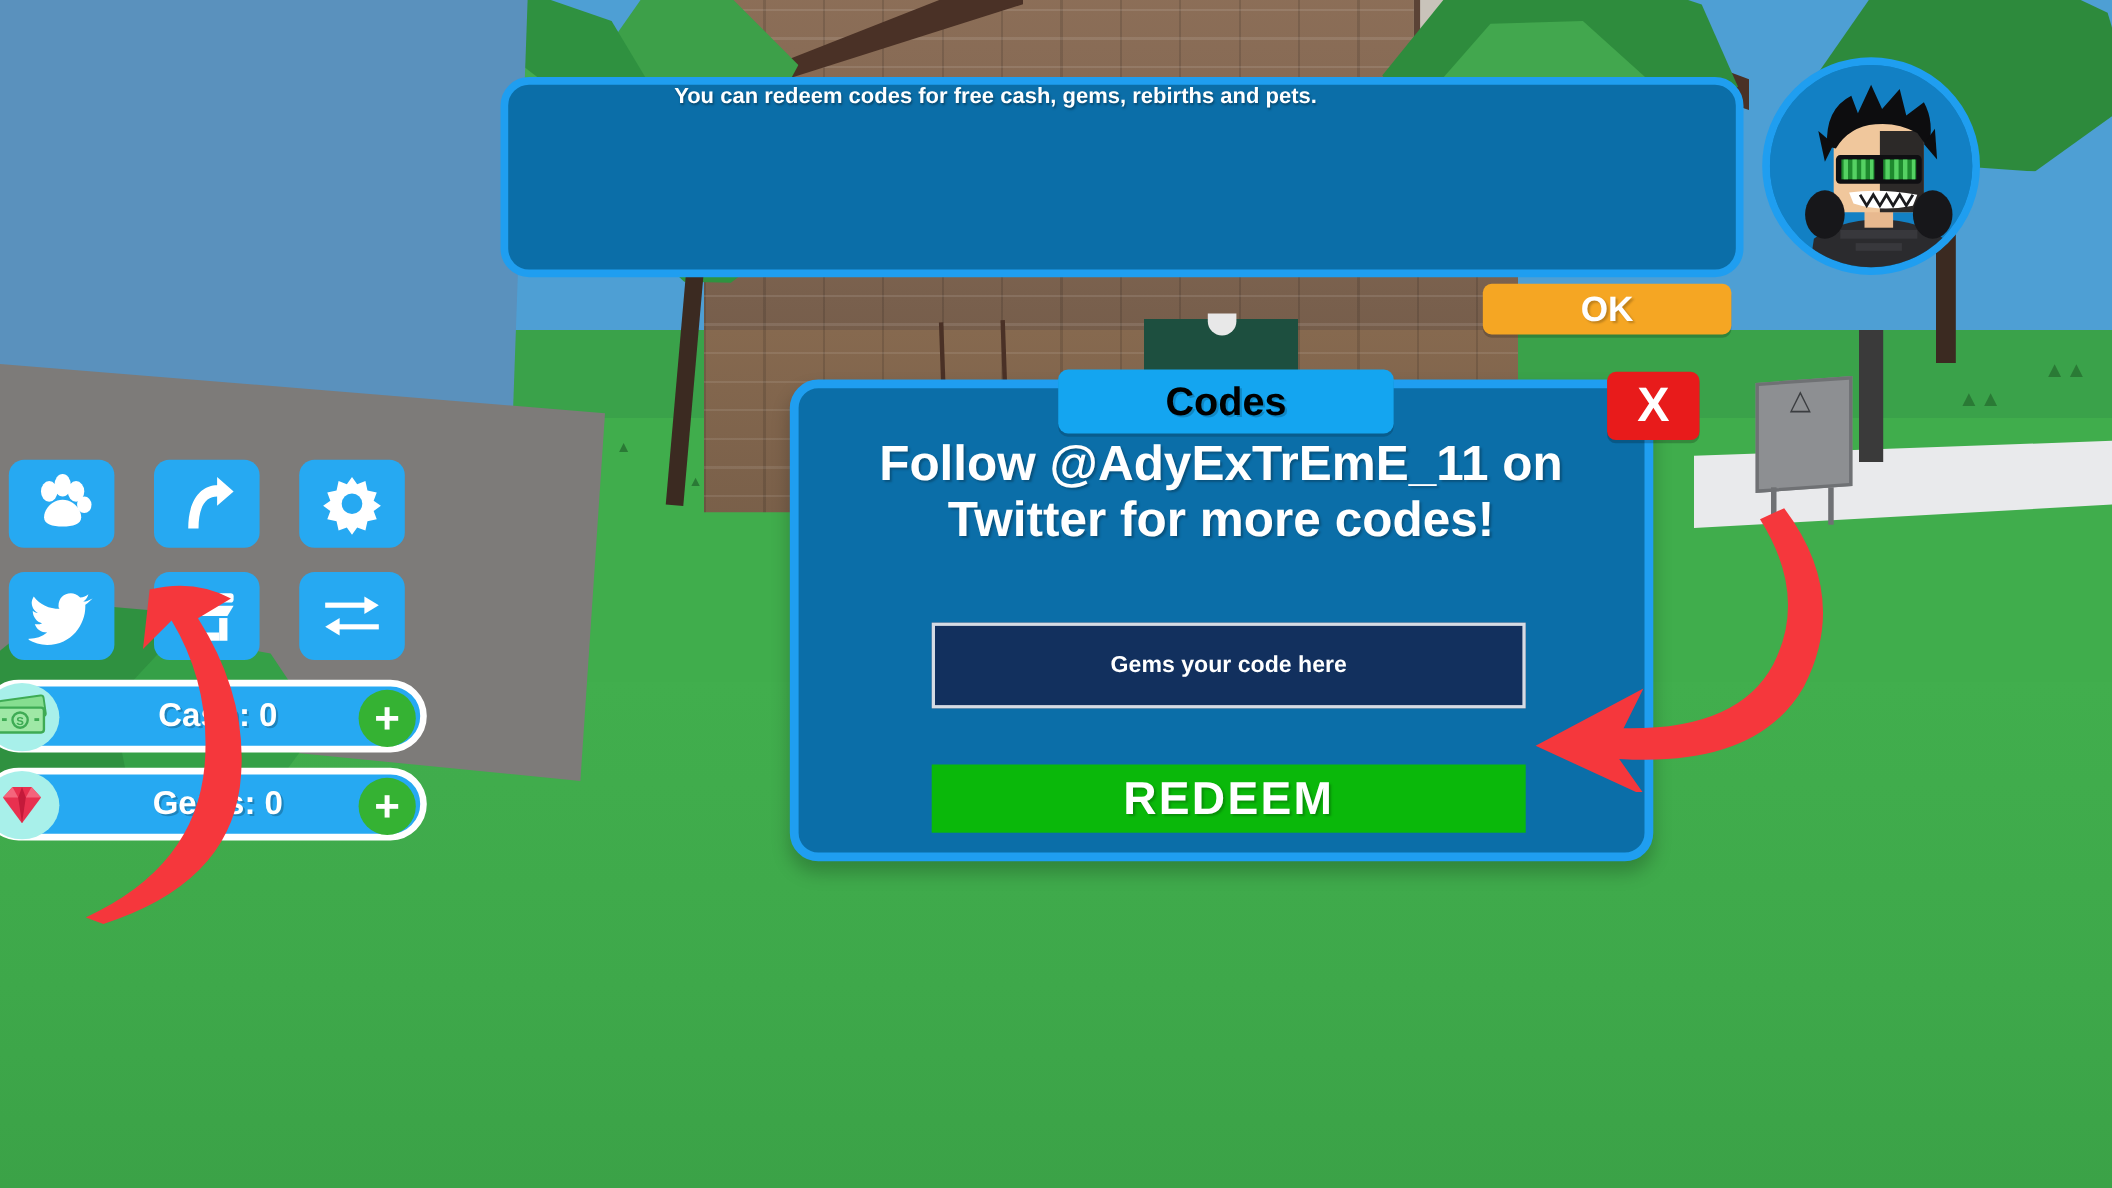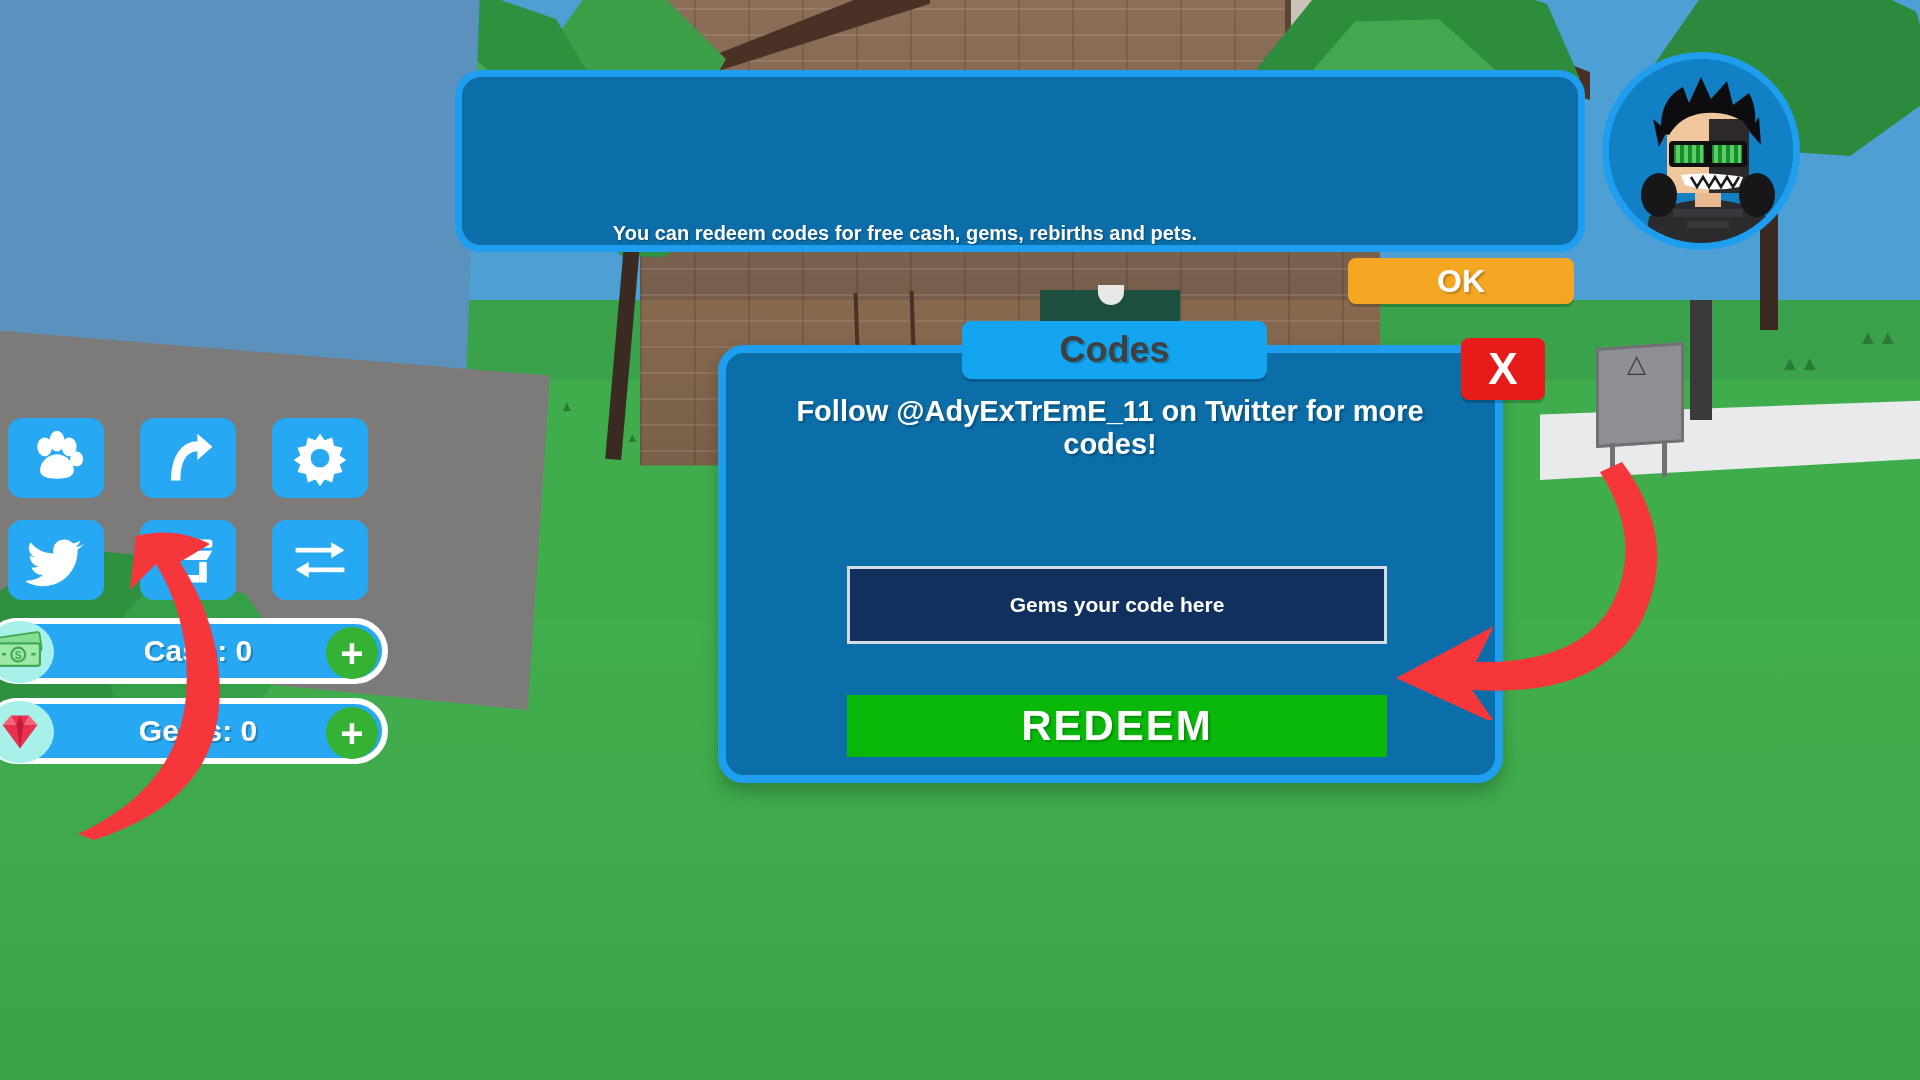--- a/index.html
+++ b/index.html
@@ -111,47 +111,47 @@
   .cur-icon svg { width:52px; height:44px; }
   .cur-label { flex:1; text-align:center; color:#fff; font-size:30px; font-weight:bold;
     text-shadow:2px 2px 0 rgba(0,0,0,.22); padding-left:24px; }
   .cur-plus { position:absolute; right:4px; top:3px; width:52px; height:52px; border-radius:50%;
     background:#35b233; display:flex; align-items:center; justify-content:center;
     color:#fff; font-size:40px; font-weight:bold; line-height:40px; cursor:pointer; }
 
   
   #notify-panel { position:absolute; left:455px; top:70px; width:1130px; height:182px;
     background:#0b6ea8; border:7px solid #1f9ef0; border-radius:26px;
-    display:flex; align-items:flex-end; justify-content:center; }
+    display:flex; align-items:flex-start; justify-content:center; }
   #notify-text { color:#ffffff; font-size:20px; font-weight:bold;
     text-shadow:1px 1px 2px rgba(0,0,0,.35); transform:translateX(-115px); }
 
   #avatar-circle { position:absolute; left:1602px; top:52px; width:198px; height:198px;
     border-radius:50%; background:#1280c4; border:7px solid #1f9ef0; overflow:hidden; }
   #avatar-circle svg { position:absolute; left:0; top:0; width:198px; height:198px; }
 
   #ok-button { position:absolute; left:1348px; top:258px; width:226px; height:46px;
     background:#f5a623; border-radius:8px; display:flex; align-items:center; justify-content:center;
     color:#ffffff; font-size:32px; font-weight:bold; cursor:pointer;
     text-shadow:2px 2px 2px rgba(0,0,0,.22); box-shadow:0 3px 0 rgba(0,0,0,.18); }
 
   
   #codes-panel { position:absolute; left:718px; top:345px; width:785px; height:438px;
     background:#0b6ea8; border:8px solid #1f9ef0; border-radius:26px;
     box-shadow:0 10px 16px rgba(0,0,0,.22); }
-  #codes-title { position:absolute; left:962px; top:321px; width:305px; height:58px;
+  #codes-title { position:absolute; left:962px; top:336px; width:305px; height:58px;
     background:#14a5f0; border-radius:9px; display:flex; align-items:center; justify-content:center;
-    color:#404040; font-size:36px; font-weight:bold; text-shadow:2px 2px 0 rgba(0,0,0,.18);
+    color:#000000; font-size:36px; font-weight:bold; text-shadow:2px 2px 0 rgba(0,0,0,.18);
     box-shadow:0 3px 0 rgba(0,0,0,.16); }
   #close-button { position:absolute; left:1461px; top:338px; width:84px; height:62px;
     background:#e81b1b; border-radius:8px; display:flex; align-items:center; justify-content:center;
     color:#ffffff; font-size:44px; font-weight:bold; cursor:pointer;
     box-shadow:0 3px 0 rgba(0,0,0,.2); }
   #codes-headline { position:absolute; left:760px; top:395px; width:700px;
-    text-align:center; color:#ffffff; font-size:29px; font-weight:bold; line-height:1.14;
+    text-align:center; color:#ffffff; font-size:45px; font-weight:bold; line-height:1.14;
     text-shadow:2px 2px 2px rgba(0,0,0,.25); }
   #code-input { position:absolute; left:847px; top:566px; width:540px; height:78px;
     background:#12305e; border:3px solid #d5dbe4; display:flex; align-items:center; justify-content:center;
     color:#ffffff; font-size:21px; font-weight:bold; cursor:text; }
   #redeem-button { position:absolute; left:847px; top:695px; width:540px; height:62px;
     background:#0ab80a; display:flex; align-items:center; justify-content:center;
     color:#ffffff; font-size:42px; font-weight:bold; letter-spacing:2px; cursor:pointer;
     text-shadow:2px 2px 2px rgba(0,0,0,.22); }
 
   

